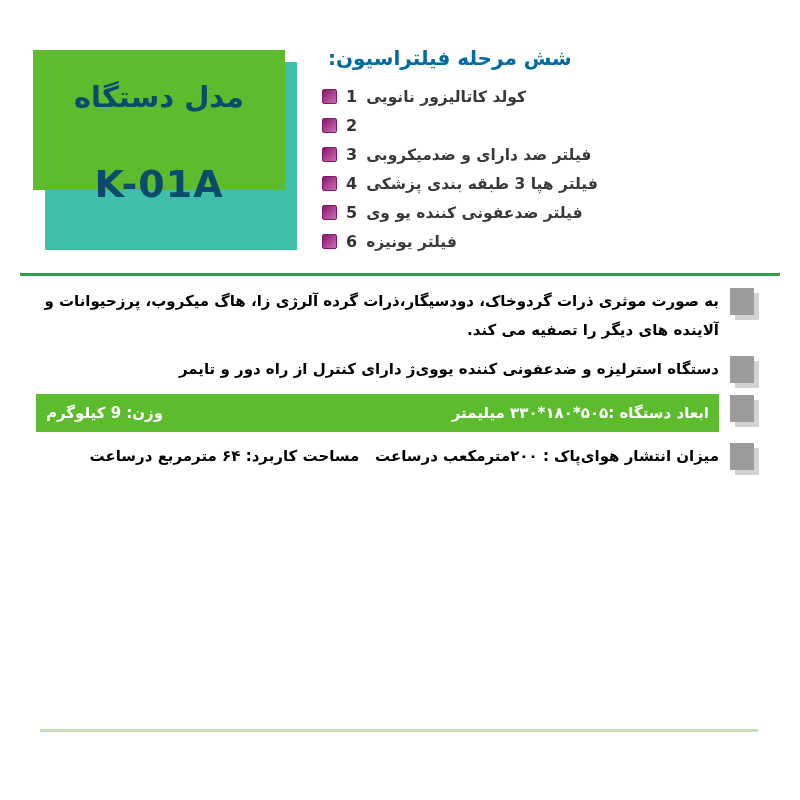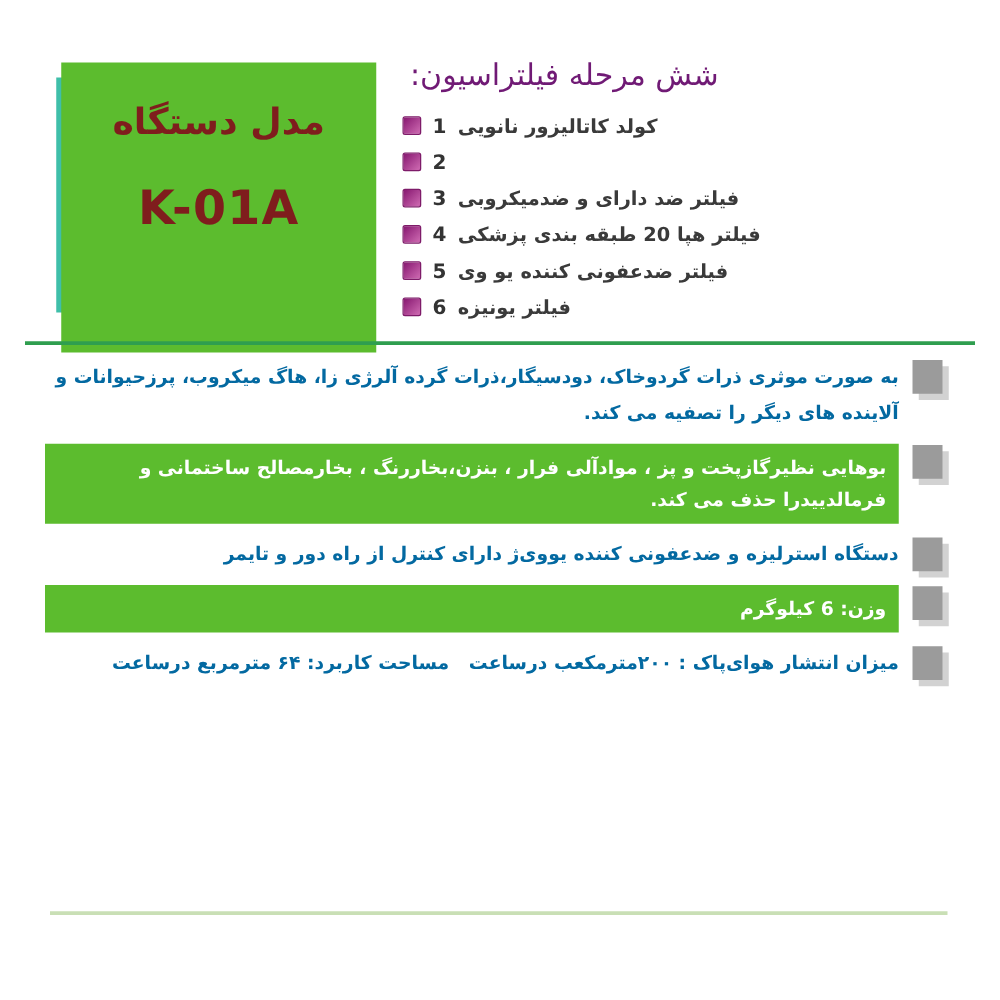--- a/index.html
+++ b/index.html
@@ -1,41 +1,41 @@
 <!DOCTYPE html>
 <html lang="fa"><head>
 <meta charset="utf-8">
 <style>
   html,body { margin:0; padding:0; background:#ffffff; }
   body { width:800px; height:800px; font-family:"DejaVu Sans", sans-serif; }
   .page { position:relative; width:800px; height:800px; background:#ffffff; overflow:hidden; }
 
   
   .model-shadow { position:absolute; left:45px; top:62px; width:252px; height:188px; background:#3fbfa9; }
-  .model-box { position:absolute; left:49px; top:50px; width:252px; height:232px; background:#5cbc2e; color:#7f1d1d; text-align:center; }
+  .model-box { position:absolute; left:33px; top:50px; width:252px; height:140px; background:#5cbc2e; color:#0c4a6e; text-align:center; }
   .model-label { margin-top:30px; font-size:29px; font-weight:bold; direction:rtl; }
-  .model-code { margin-top:30px; font-size:38px; font-weight:bold; letter-spacing:1px; }
+  .model-code { margin-top:48px; font-size:38px; font-weight:bold; letter-spacing:1px; }
 
   
   .filtration { position:absolute; left:322px; top:46px; direction:ltr; }
-  .filtration-title { display:inline-block; direction:rtl; color:#701a75; font-size:24px; font-weight:normal; margin:0 0 12px 6px; }
+  .filtration-title { display:inline-block; direction:rtl; color:#0369a1; font-size:20px; font-weight:bold; margin:0 0 12px 6px; }
   .filter-item { display:flex; align-items:center; height:29px; }
   .filter-sq { flex:0 0 auto; width:13px; height:13px; border-radius:2px; background:linear-gradient(135deg,#8e2077 10%,#c863ac 90%); border:1px solid #7e1b69; margin-right:9px; }
   .filter-num { font-size:16px; font-weight:bold; color:#333; margin-right:9px; min-width:10px; text-align:center; }
   .filter-label { direction:rtl; font-size:15.5px; font-weight:bold; color:#3a3a3a;text-align:center; }
 
   
   .divider-top { position:absolute; left:20px; top:273px; width:760px; height:3px; background:#2f9e4f; }
   .divider-bottom { position:absolute; left:40px; top:729px; width:718px; height:3px; background:#c9dfb5; }
 
   
   .features { position:absolute; left:36px; top:287px; width:718px; direction:rtl; }
   .feature-row { display:flex; align-items:flex-start; margin-bottom:10px; }
   .bullet { flex:0 0 auto; width:24px; height:27px; background:#9b9b9b; box-shadow:5px 5px 0 #d2d2d2; margin-left:11px; margin-top:1px; }
-  .feature-text { flex:1 1 auto; font-size:15px; font-weight:bold; color:#0369a1; line-height:29px; text-align:right; }
+  .feature-text { flex:1 1 auto; font-size:15px; font-weight:bold; color:#000000; line-height:29px; text-align:right; }
   .feature-row.highlight .feature-text { background:#5cbc2e; color:#ffffff; padding:6px 10px; line-height:26px; }
   .specs-text { display:flex; justify-content:space-between; }
   .specs-text span { white-space:nowrap; }
 </style>
 </head>
 <body>
 
 <div class="page">
 
   <div class="model-shadow"></div>
@@ -57,21 +57,21 @@
       <span class="filter-num">2</span>
     </div>
     <div class="filter-item">
       <span class="filter-sq"></span>
       <span class="filter-num">3</span>
       <span class="filter-label">فیلتر ضد دارای و ضدمیکروبی</span>
     </div>
     <div class="filter-item">
       <span class="filter-sq"></span>
       <span class="filter-num">4</span>
-      <span class="filter-label">فیلتر هپا 20 طبقه بندی پزشکی</span>
+      <span class="filter-label">فیلتر هپا 3 طبقه بندی پزشکی</span>
     </div>
     <div class="filter-item">
       <span class="filter-sq"></span>
       <span class="filter-num">5</span>
       <span class="filter-label">فیلتر ضدعفونی کننده یو وی</span>
     </div>
     <div class="filter-item">
       <span class="filter-sq"></span>
       <span class="filter-num">6</span>
       <span class="filter-label">فیلتر یونیزه</span>
@@ -81,38 +81,35 @@
   <div class="divider-top"></div>
   <div class="divider-bottom"></div>
 
   <div class="features">
 
     <div class="feature-row">
       <span class="bullet"></span>
       <div class="feature-text">به صورت موثری ذرات گردوخاک، دودسیگار،ذرات گرده آلرژی زا، هاگ میکروب، پرزحیوانات و آلاینده های دیگر را تصفیه می کند.</div>
     </div>
 
-    <div class="feature-row highlight">
-      <span class="bullet"></span>
-      <div class="feature-text">بوهایی نظیرگازپخت و پز ، موادآلی فرار ، بنزن،بخاررنگ ، بخارمصالح ساختمانی و فرمالدییدرا حذف می کند.</div>
-    </div>
 
 
 
 
 
     <div class="feature-row">
       <span class="bullet"></span>
       <div class="feature-text">دستگاه استرلیزه و ضدعفونی کننده یووی‌ژ دارای کنترل از راه دور و تایمر</div>
     </div>
 
     <div class="feature-row highlight">
       <span class="bullet"></span>
       <div class="feature-text specs-text">
-        <span>وزن: 6 کیلوگرم</span>
+        <span>ابعاد دستگاه :۵۰۵*۱۸۰*۳۳۰ میلیمتر</span>
+        <span>وزن: 9 کیلوگرم</span>
       </div>
     </div>
 
     <div class="feature-row">
       <span class="bullet"></span>
       <div class="feature-text">میزان انتشار هوای‌پاک : ۲۰۰مترمکعب درساعت &nbsp; مساحت کاربرد: ۶۴ مترمربع درساعت</div>
     </div>
 
   </div>
 </div>

